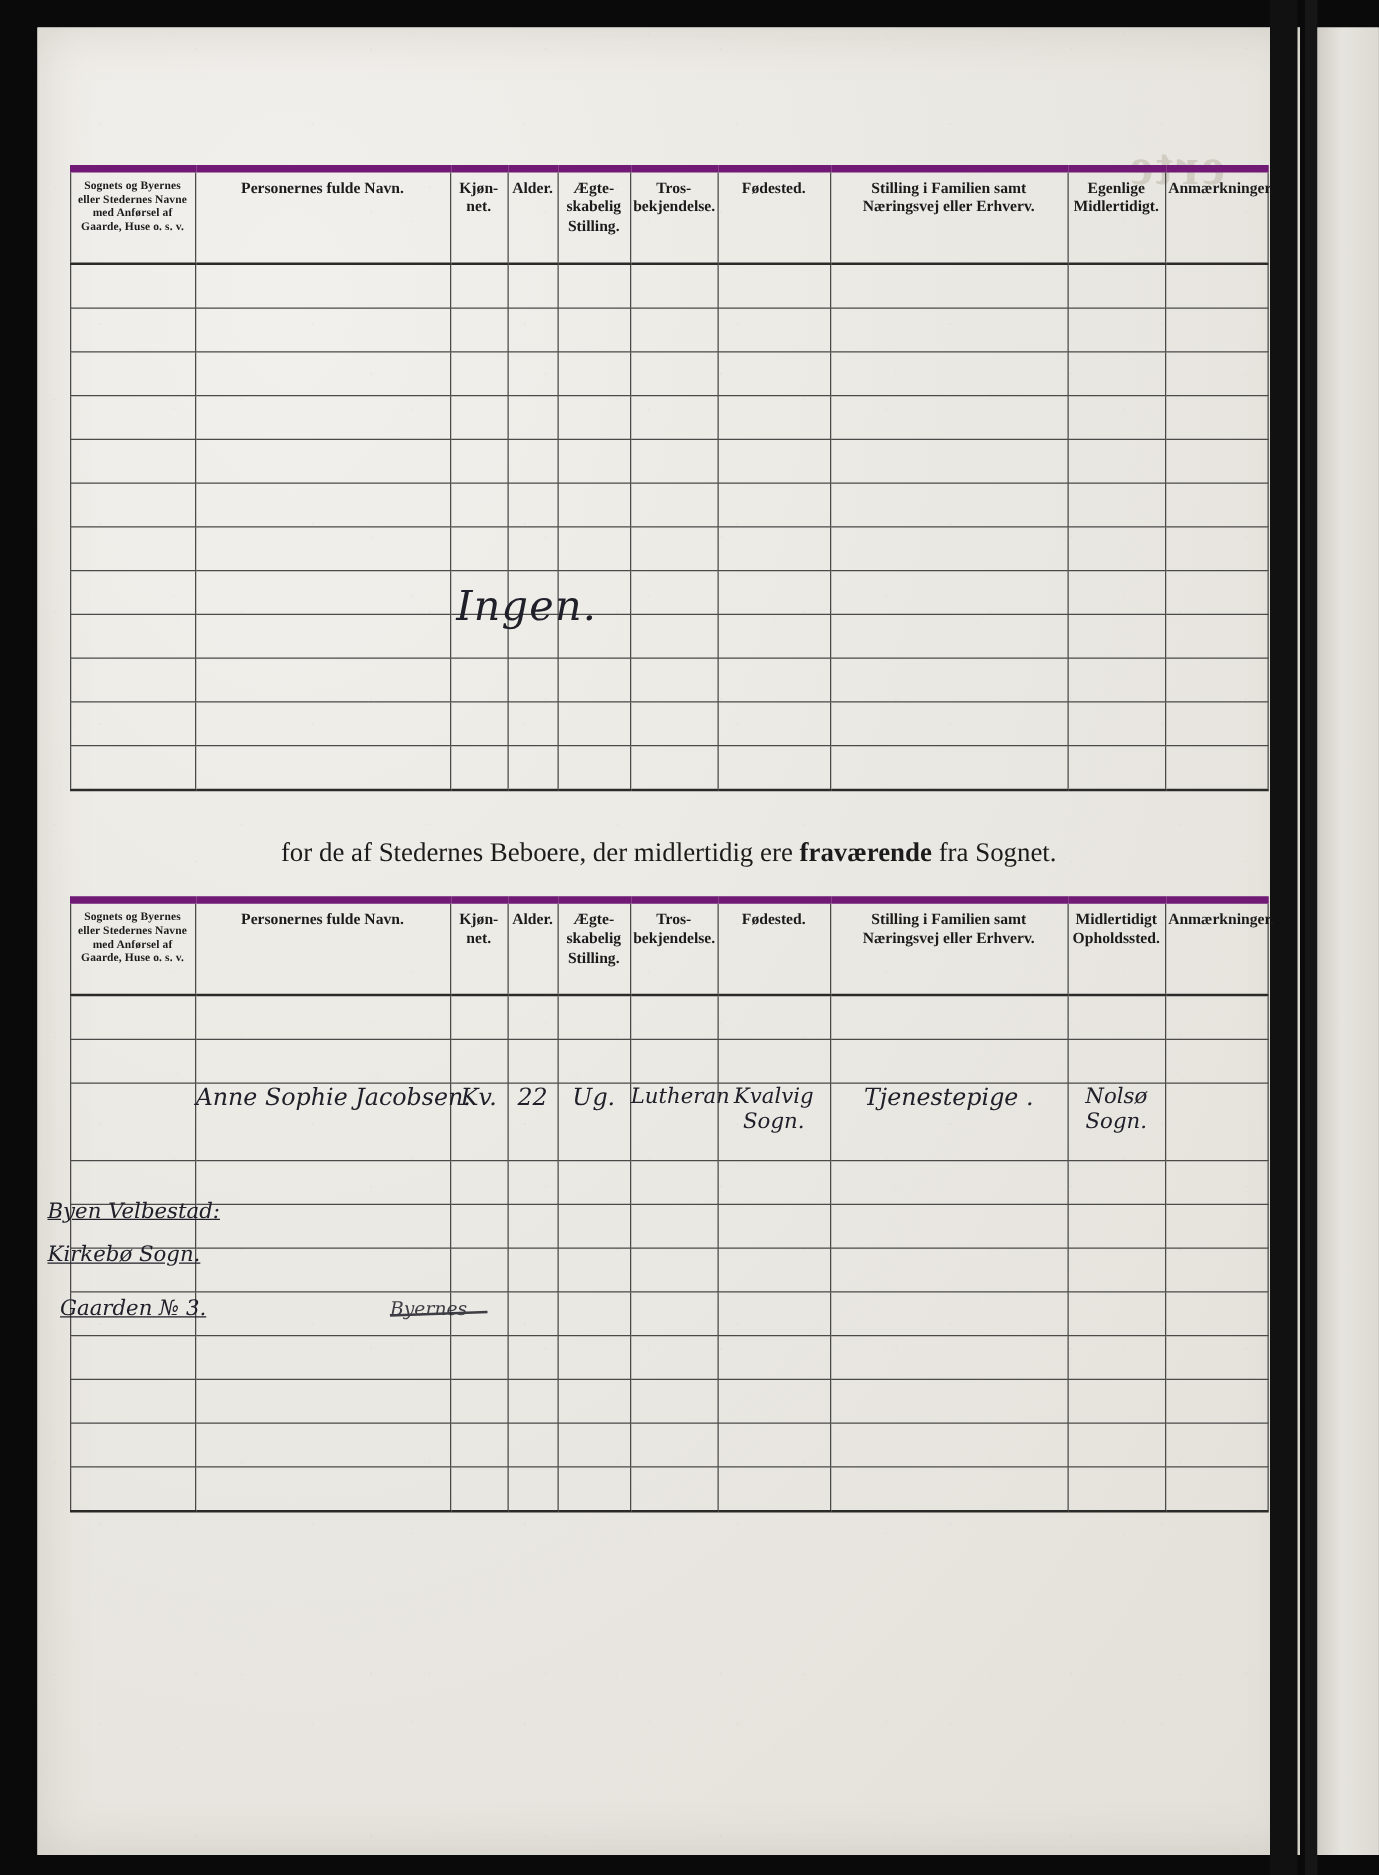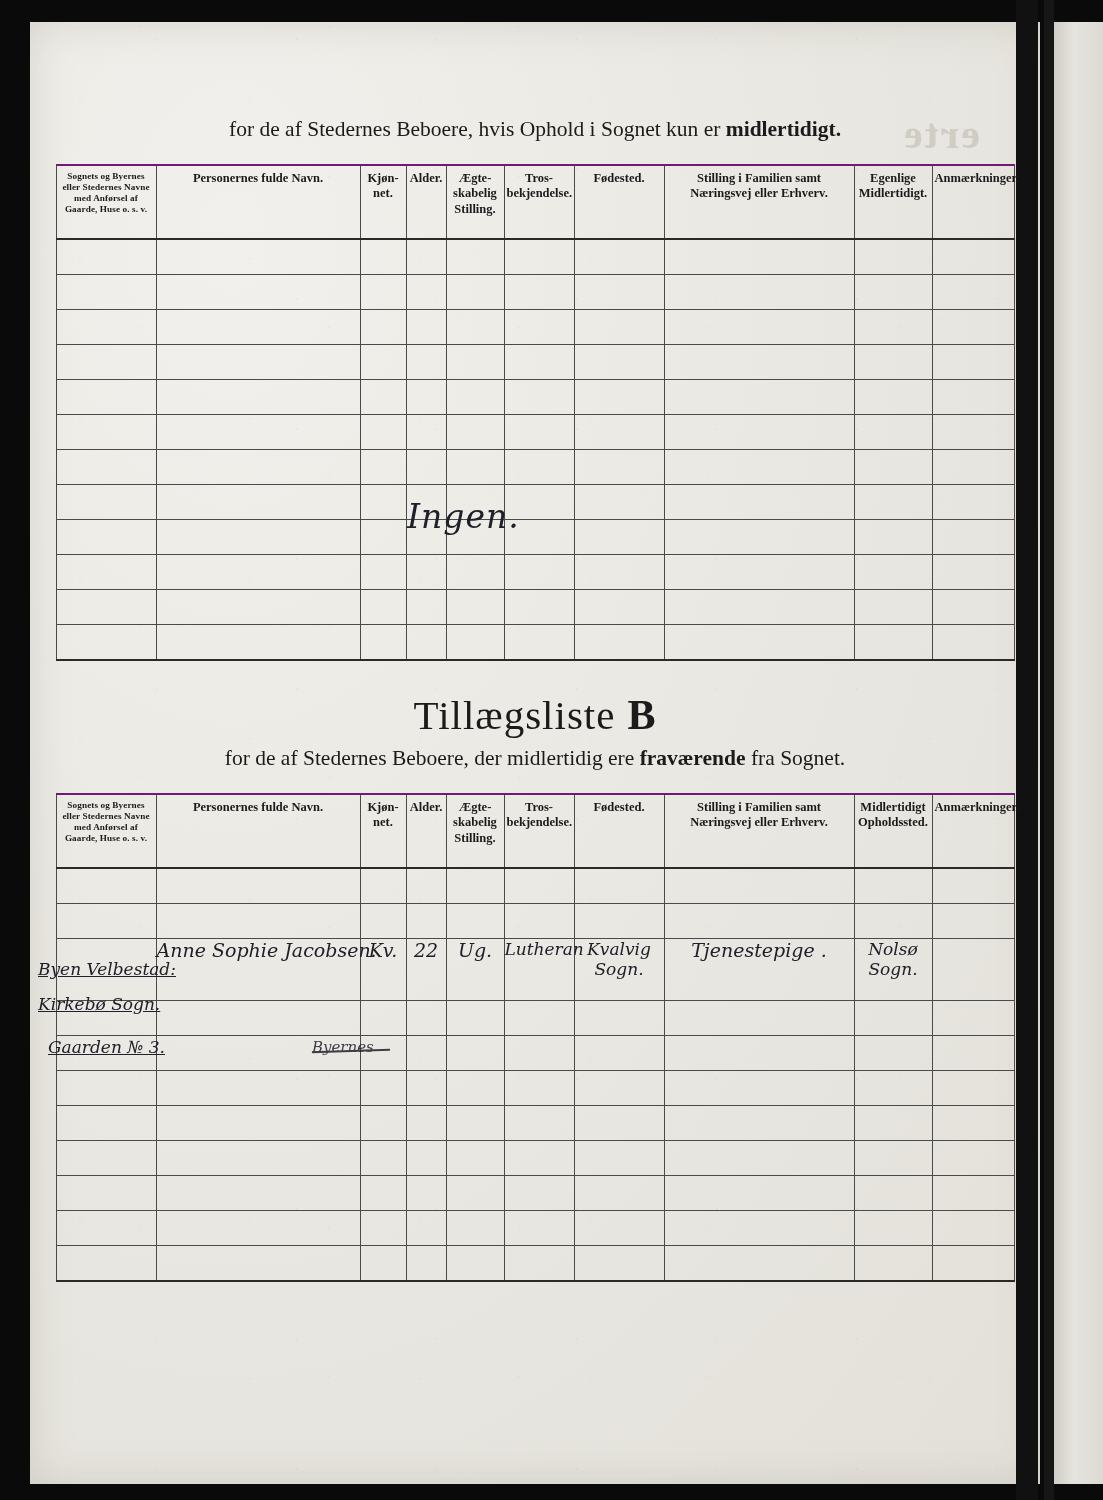--- a/index.html
+++ b/index.html
@@ -113,21 +113,21 @@
     width: 958px;
     margin: 0 auto;
     background: transparent;
   }
   table.reg td, table.reg th {
     border: 1px solid #4a4a48;
     padding: 0;
     vertical-align: top;
   }
   table.reg thead th {
-    border-top: 2px solid #701a75;
+    border-top: 6px solid #701a75;
     border-bottom: 2px solid #2a2a28;
     font-size: 12.5px;
     font-weight: bold;
     text-align: center;
     line-height: 1.22;
     padding: 5px 2px;
     color: #1b1b1b;
     height: 62px;
   }
   table.reg thead th.tiny {
@@ -142,21 +142,20 @@
   .hand {
     font-family: "DejaVu Serif", serif;
     font-style: italic;
     color: #20202a;
     font-size: 19px;
     white-space: nowrap;
   }
   .hand.big {
     font-size: 33px;
     letter-spacing: 1px;
-    margin-left: 42px;
   }
   .hand.sm { font-size: 17px; }
   .cellpad { padding: 4px 6px; }
   .center { text-align: center; }
 
   .ingen {
     position: absolute;
     left: 335px; top: 333px;
   }
 
@@ -192,23 +191,20 @@
   <div class="speckle"></div>
   <div class="gutter"></div>
   <div class="gutter2"></div>
   <div class="paper-edge-right"></div>
 
   <div class="content">
 
     <div class="ghost">erte</div>
 
     <div style="padding-top:88px;">
-      <p class="subtitle">
-        <span>for de af Stedernes Beboere, hvis Ophold i Sognet kun er </span><b>midlertidigt.</b>
-      </p>
     </div>
 
     <div style="margin-top:22px; position:relative;">
       <table class="reg">
         <colgroup>
           <col style="width:100px">
             <col style="width:204px">
             <col style="width:46px">
           <col style="width:40px">
             <col style="width:58px">
@@ -377,23 +373,20 @@
               <td></td>
               <td></td>
             </tr>
         </tbody>
       </table>
 
       <div class="hand big ingen">Ingen.</div>
     </div>
 
     <div style="padding-top:30px;">
-      <h1 class="title">
-        <span>Tillægsliste</span><span class="letter">B</span>
-      </h1>
       <p class="subtitle">
         <span>for de af Stedernes Beboere, der midlertidig ere </span><b>fraværende</b><span> fra Sognet.</span>
       </p>
     </div>
 
     <div style="margin-top:22px; position:relative;">
       <table class="reg">
         <colgroup>
           <col style="width:100px">
             <col style="width:204px">

